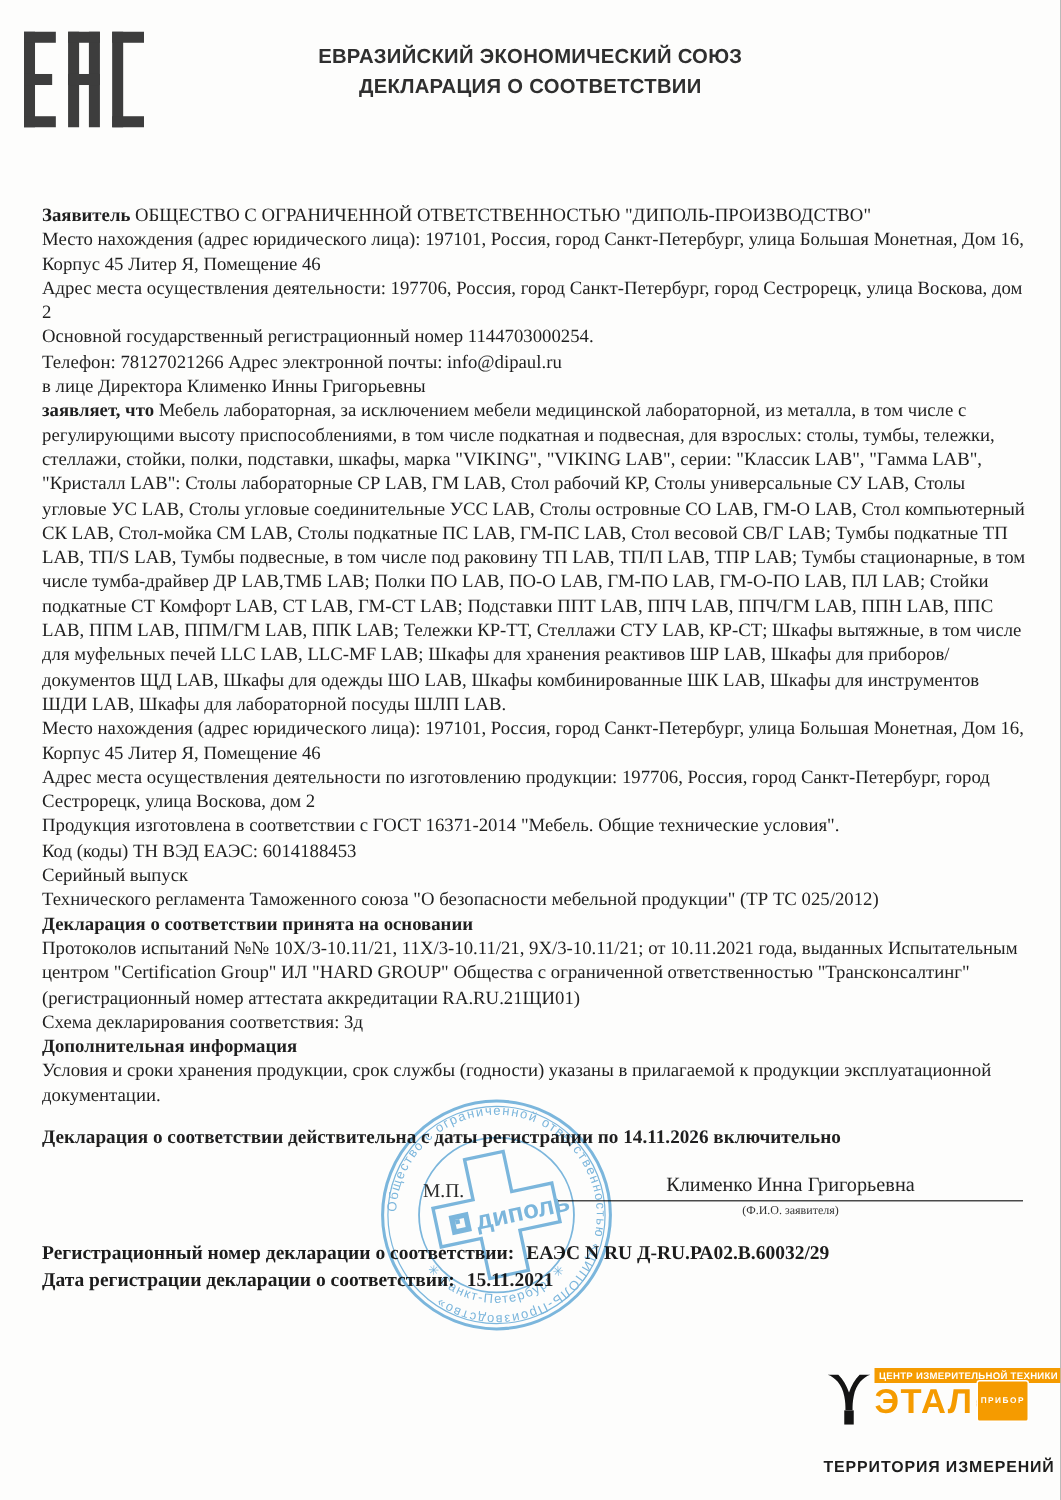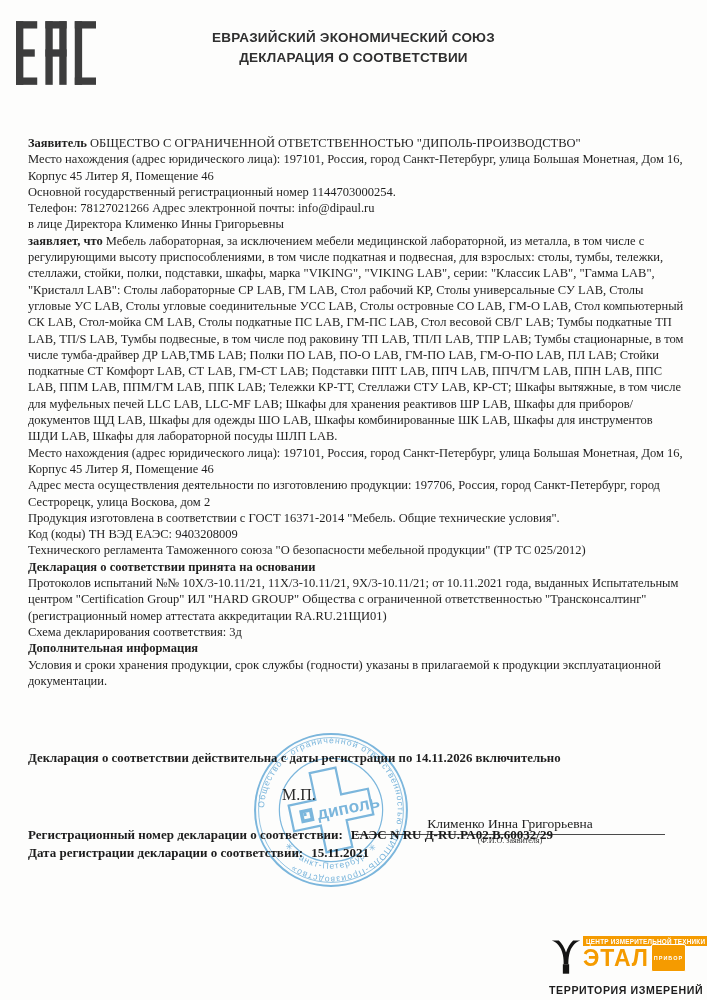--- a/index.html
+++ b/index.html
@@ -27,51 +27,51 @@
   .para .b { font-weight:bold; }
   #validity-line {
     position:absolute; left:28px; top:751px; width:658px;
     font-weight:bold; font-size:12.8px; color:#1f1f1f;
   }
   
   #sig-area { position:absolute; left:85px; top:760px; width:170px; }
   #sig-line { height:41px; border-bottom:1.2px solid #4a4a4a; position:relative; }
   #sig-svg { position:absolute; left:-10px; top:4px; }
   #sig-caption { text-align:center; font-size:8px; color:#333; padding-top:1px; }
-  #mp-label { position:absolute; left:282px; top:786px; font-size:16px; color:#2a2a2a; }
-  #fio-area { position:absolute; left:355px; top:782px; width:310px;margin-top:34px; }
+  #mp-label { position:absolute; left:282px; top:786px; font-size:13px; color:#2a2a2a; }
+  #fio-area { position:absolute; left:372px; top:782px; width:310px; }
   #fio-name { text-align:center; font-size:13.5px; color:#222; padding-bottom:2px;
               border-bottom:1.2px solid #4a4a4a; }
   #fio-caption { text-align:center; font-size:8px; color:#333; padding-top:1px; }
   
   .reg-line { position:absolute; left:28px; width:658px; font-weight:bold;
               font-size:13px; color:#1c1c1c; }
   #reg-number-line { top:827px; }
   #reg-date-line { top:845px; }
   .reg-line .reg-value { margin-left:8px; }
   
   #stamp { position:absolute; left:250px; top:729px; width:162px; height:162px;
            opacity:.82; mix-blend-mode:multiply; pointer-events:none; }
   
-  #etalon { position:absolute; right:6px; bottom:4px; width:152px;
+  #etalon { position:absolute; right:6px; bottom:16px; width:152px;
             font-family:"Liberation Sans", sans-serif; }
   #etalon-top { display:flex; align-items:flex-start; }
   #fork-icon { flex:0 0 34px; padding-top:3px; }
   #etalon-right { flex:1; position:relative; }
   #etalon-bar { background:#f59b00; color:#fff; font-weight:bold; font-size:6.4px;
                 letter-spacing:.2px; padding:1.5px 3px; white-space:nowrap; }
   #etalon-brand { display:flex; align-items:center; font-weight:bold;
                   font-size:23px; line-height:24px; color:#f59b00;
                   letter-spacing:1px; }
   #etalon-brand .globe { margin:2px 1px 0 1px; }
   #pribor-badge { position:absolute; right:22px; top:8px; background:#f59b00;
                   color:#fff; font-size:5.5px; font-weight:bold; padding:1px 2px;
                   border:1px solid #fff; border-radius:2px; }
   #etalon-tagline { font-weight:bold; font-size:10.6px; letter-spacing:.6px;
-                    color:#1d1d1d; white-space:nowrap; margin-top:4px; }
+                    color:#1d1d1d; white-space:nowrap; margin-top:16px; }
 </style>
 </head>
 <body>
 
 <div id="page">
 
   <div id="eac-mark">
     <svg width="80" height="78" viewBox="0 0 98 78" xmlns="http://www.w3.org/2000/svg">
       <g fill="#3d3d3d">
 
@@ -93,28 +93,30 @@
   </div>
 
   <div id="header-titles">
     <div>ЕВРАЗИЙСКИЙ ЭКОНОМИЧЕСКИЙ СОЮЗ</div>
     <div>ДЕКЛАРАЦИЯ О СООТВЕТСТВИИ</div>
   </div>
 
   <div id="doc-body">
       <div class="para"><span class="b">Заявитель </span><span>ОБЩЕСТВО С ОГРАНИЧЕННОЙ ОТВЕТСТВЕННОСТЬЮ "ДИПОЛЬ-ПРОИЗВОДСТВО"</span></div>
       <div class="para"><span>Место нахождения (адрес юридического лица): 197101, Россия, город Санкт-Петербург, улица Большая Монетная, Дом 16, Корпус 45 Литер Я, Помещение 46</span></div>
+      <div class="para"><span>Адрес места осуществления деятельности: 197706, Россия, город Санкт-Петербург, город Сестрорецк, улица Воскова, дом 2</span></div>
       <div class="para"><span>Основной государственный регистрационный номер 1144703000254.</span></div>
       <div class="para"><span>Телефон: 78127021266 Адрес электронной почты: info@dipaul.ru</span></div>
       <div class="para"><span>в лице Директора Клименко Инны Григорьевны</span></div>
       <div class="para"><span class="b">заявляет, что </span><span>Мебель лабораторная, за исключением мебели медицинской лабораторной, из металла, в том числе с регулирующими высоту приспособлениями, в том числе подкатная и подвесная, для взрослых: столы, тумбы, тележки, стеллажи, стойки, полки, подставки, шкафы, марка "VIKING", "VIKING LAB", серии: "Классик LAB", "Гамма LAB", "Кристалл LAB": Столы лабораторные СР LAB, ГМ LAB, Стол рабочий КР, Столы универсальные СУ LAB, Столы угловые УС LAB, Столы угловые соединительные УСС LAB, Столы островные СО LAB, ГМ-О LAB, Стол компьютерный СК LAB, Стол-мойка СМ LAB, Столы подкатные ПС LAB, ГМ-ПС LAB, Стол весовой СВ/Г LAB; Тумбы подкатные ТП LAB, ТП/S LAB, Тумбы подвесные, в том числе под раковину ТП LAB, ТП/П LAB, ТПР LAB; Тумбы стационарные, в том числе тумба-драйвер ДР LAB,ТМБ LAB; Полки ПО LAB, ПО-О LAB, ГМ-ПО LAB, ГМ-О-ПО LAB, ПЛ LAB; Стойки подкатные СТ Комфорт LAB, СТ LAB, ГМ-СТ LAB; Подставки ППТ LAB, ППЧ LAB, ППЧ/ГМ LAB, ППН LAB, ППС LAB, ППМ LAB, ППМ/ГМ LAB, ППК LAB; Тележки КР-ТТ, Стеллажи СТУ LAB, КР-СТ; Шкафы вытяжные, в том числе для муфельных печей LLC LAB, LLC-MF LAB; Шкафы для хранения реактивов ШР LAB, Шкафы для приборов/документов ЩД LAB, Шкафы для одежды ШО LAB, Шкафы комбинированные ШК LAB, Шкафы для инструментов ШДИ LAB, Шкафы для лабораторной посуды ШЛП LAB.</span></div>
       <div class="para"><span>Место нахождения (адрес юридического лица): 197101, Россия, город Санкт-Петербург, улица Большая Монетная, Дом 16, Корпус 45 Литер Я, Помещение 46</span></div>
       <div class="para"><span>Адрес места осуществления деятельности по изготовлению продукции: 197706, Россия, город Санкт-Петербург, город Сестрорецк, улица Воскова, дом 2</span></div>
       <div class="para"><span>Продукция изготовлена в соответствии с ГОСТ 16371-2014 "Мебель. Общие технические условия".</span></div>
-      <div class="para"><span>Код (коды) ТН ВЭД ЕАЭС: 9403208009</span></div>
+      <div class="para"><span>Код (коды) ТН ВЭД ЕАЭС: 6014188453</span></div>
+      <div class="para"><span>Серийный выпуск</span></div>
       <div class="para"><span>Технического регламента Таможенного союза "О безопасности мебельной продукции" (ТР ТС 025/2012)</span></div>
       <div class="para"><span class="b">Декларация о соответствии принята на основании</span></div>
       <div class="para"><span>Протоколов испытаний №№ 10Х/3-10.11/21, 11Х/3-10.11/21, 9Х/3-10.11/21; от 10.11.2021 года, выданных Испытательным центром "Certification Group" ИЛ "HARD GROUP" Общества с ограниченной ответственностью "Трансконсалтинг" (регистрационный номер аттестата аккредитации RA.RU.21ЩИ01)</span></div>
       <div class="para"><span>Схема декларирования соответствия: 3д</span></div>
       <div class="para"><span class="b">Дополнительная информация</span></div>
       <div class="para"><span>Условия и сроки хранения продукции, срок службы (годности) указаны в прилагаемой к продукции эксплуатационной документации.</span></div>
     </div>
 
   <div id="validity-line">Декларация о соответствии действительна с даты регистрации по 14.11.2026 включительно</div>
 

